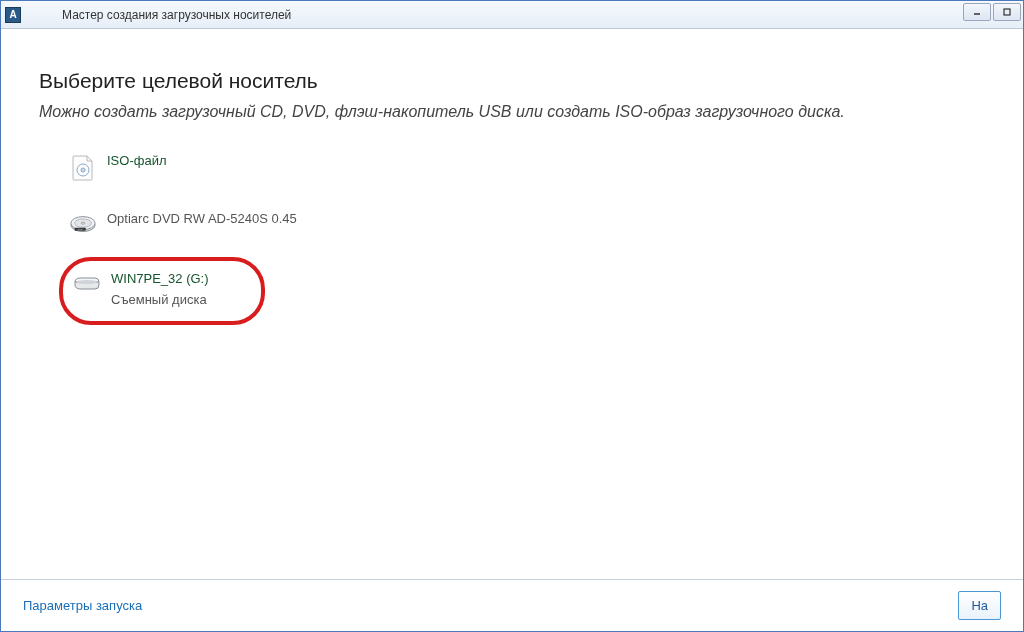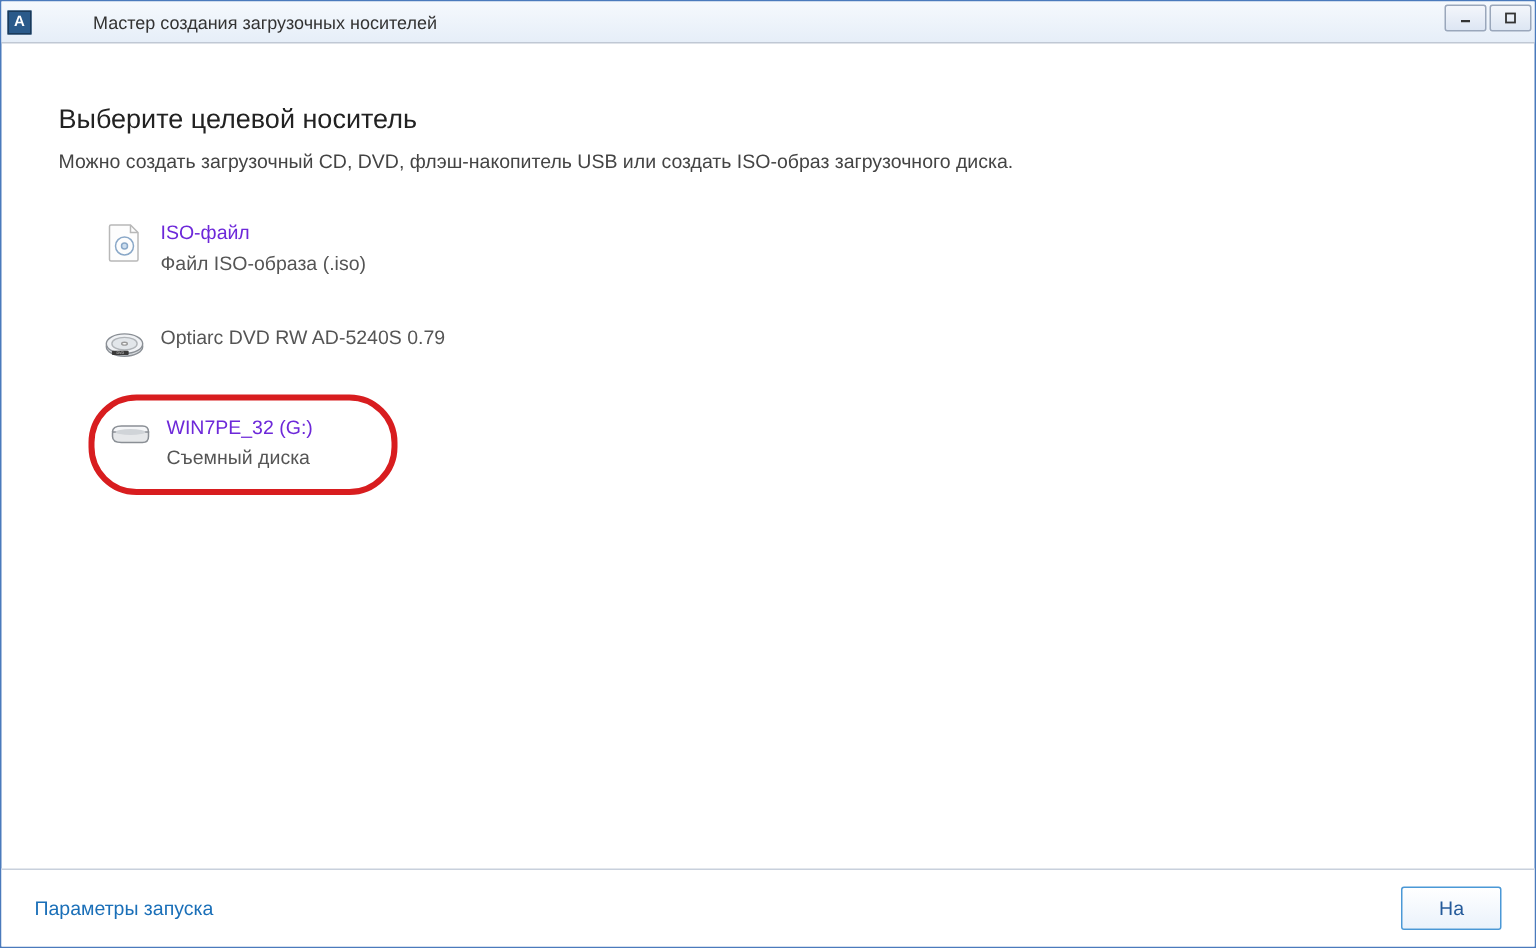--- a/index.html
+++ b/index.html
@@ -69,29 +69,30 @@
       font-size: 10px;
       color: #333;
       cursor: pointer;
     }
     .content {
       padding: 40px 38px 0 38px;
       height: calc(100% - 28px - 52px);
       overflow: auto;
     }
     .heading {
-      font-size: 18px;
+      font-size: 21px;
       font-weight: normal;
       color: #222;
       margin-bottom: 10px;
     }
     .subheading {
-      font-size: 13px;
+      font-size: 16px;
       color: #444;
       margin-bottom: 22px;
+      font-style: italic;
     }
     .media-list {
       margin-left: 20px;
     }
     .media-item {
       display: flex;
       align-items: flex-start;
       padding: 8px 10px;
       margin-bottom: 12px;
       cursor: pointer;
@@ -108,21 +109,21 @@
       margin-right: 10px;
       display: flex;
       align-items: center;
       justify-content: center;
       margin-top: 4px;
     }
     .mi-text {
       line-height: 1.6;
     }
     .mi-title {
-      color: #6d28d9;
+      color: #14532d;
       font-size: 13px;
     }
     .mi-sub {
       color: #555;
       font-size: 13px;
     }
     
     .iso-icon svg { display: block; }
     
     .dvd-icon svg { display: block; }
@@ -140,21 +141,21 @@
       padding: 0 22px;
       justify-content: space-between;
       background: #fff;
     }
     .footer-link {
       color: #1a6fb8;
       font-size: 13px;
       cursor: pointer;
     }
     .footer-btn {
-      padding: 6px 24px;
+      padding: 6px 12px;
       border: 1px solid #4a98d6;
       background: linear-gradient(to bottom, #ffffff 0%, #eaf2fb 100%);
       color: #245a9a;
       font-size: 13px;
       cursor: pointer;
       border-radius: 2px;
     }
   </style>
 </head>
 <body>
@@ -190,37 +191,36 @@
         <div class="mi-icon iso-icon">
           <svg width="22" height="26" viewBox="0 0 22 26">
             <path d="M2 1 h13 l5 5 v18 a1 1 0 0 1 -1 1 h-17 a1 1 0 0 1 -1 -1 v-22 a1 1 0 0 1 1 -1 z" fill="#fdfdfd" stroke="#b8b8b8"></path>
             <path d="M15 1 v5 h5" fill="none" stroke="#b8b8b8"></path>
             <circle cx="11" cy="15" r="6" fill="none" stroke="#8aa8c8" stroke-width="1"></circle>
             <circle cx="11" cy="15" r="2" fill="#cde" stroke="#8aa8c8"></circle>
           </svg>
         </div>
         <div class="mi-text">
           <div class="mi-title">ISO-файл</div>
-          <div class="mi-sub">Файл ISO-образа (.iso)</div>
         </div>
       </div>
 
       <div class="media-item">
         <div class="mi-icon dvd-icon">
           <svg width="30" height="24" viewBox="0 0 30 24">
             <ellipse cx="15" cy="12" rx="13" ry="7" fill="#d8dce0" stroke="#8a8f95"></ellipse>
             <ellipse cx="15" cy="10" rx="13" ry="7" fill="#f0f2f5" stroke="#8a8f95"></ellipse>
             <ellipse cx="15" cy="10" rx="9" ry="4.5" fill="#e2e6ea" stroke="#b0b4b8"></ellipse>
             <ellipse cx="15" cy="10" rx="2" ry="1" fill="#fff" stroke="#999"></ellipse>
             <rect x="6" y="15" width="12" height="3.1" rx="0.8" fill="#3a3a3a"></rect>
             <text x="12" y="17.6" font-size="2.6" fill="#ddd" font-family="sans-serif" text-anchor="middle">DVD</text>
           </svg>
         </div>
         <div class="mi-text">
-          <div class="mi-sub">Optiarc DVD RW AD-5240S 0.79</div>
+          <div class="mi-sub">Optiarc DVD RW AD-5240S 0.45</div>
         </div>
       </div>
 
       <div class="media-item highlighted">
         <div class="mi-icon usb-icon">
           <svg width="28" height="18" viewBox="0 0 28 18">
             <path d="M2 10 q0 -4 6 -4 h14 q4 0 4 4 v2 q0 4 -4 4 h-14 q-6 0 -6 -4 z" fill="#e6e8ea" stroke="#8a8f95"></path>
             <path d="M2 9 q0 -4 6 -4 h14 q4 0 4 4 h-24" fill="#f5f6f8" stroke="#8a8f95"></path>
             <ellipse cx="14" cy="9" rx="10" ry="2" fill="#d0d4d8" stroke="none"></ellipse>
           </svg>

